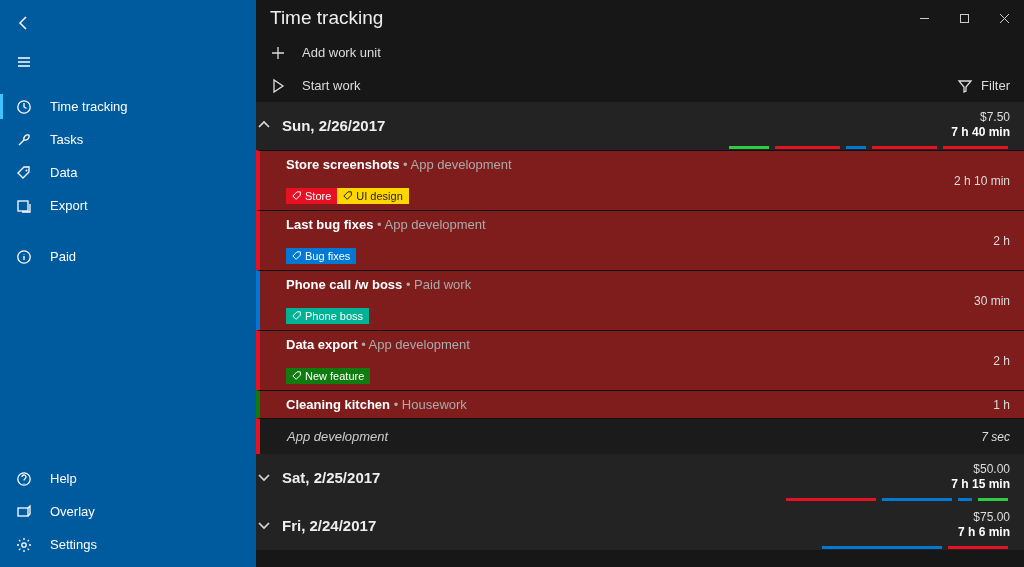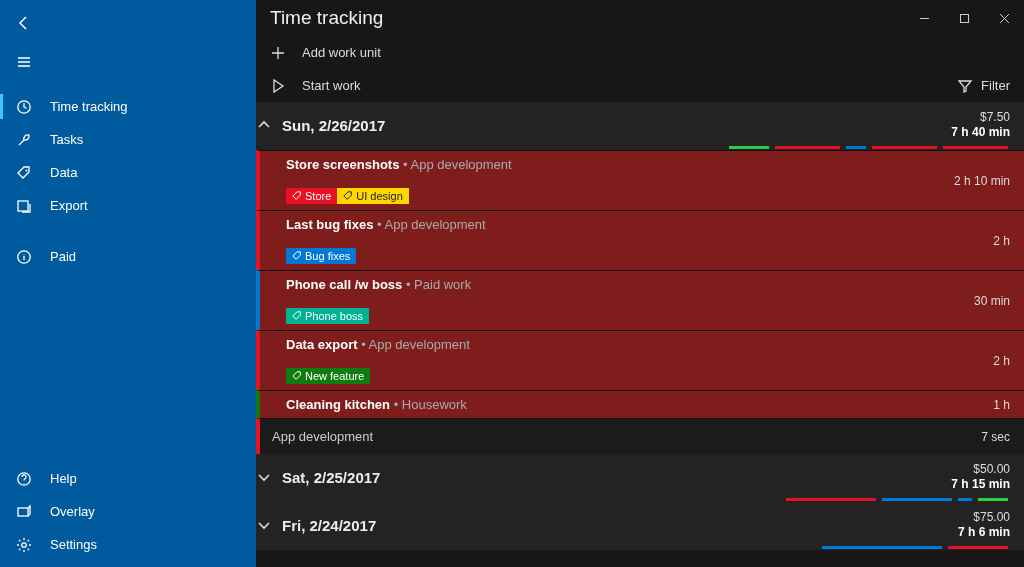--- a/index.html
+++ b/index.html
@@ -47,21 +47,21 @@
     .entry-cat { color: #aaa; }
     .entry-dur { font-size: 12px; color: #ddd; white-space: nowrap; padding-left: 10px; }
     .tags { display: flex; gap: 0; margin-top: 16px; }
     .tag { font-size: 11px; padding: 2px 6px; display: flex; align-items: center; color:#fff; }
     .tag .ti { width: 10px; height: 10px; margin-right: 3px; }
 
     .entry.c-red { border-left-color: #e81123; }
     .entry.c-blue { border-left-color: #0078d4; align-items: center; }
     .entry.c-green { border-left-color: #107c10; }
 
-    .simple-entry { display:flex; align-items:center; padding: 10px 14px 10px 12px; border-left: 4px solid #e81123; border-top:1px solid #111; background:#1b1b1b; }
+    .simple-entry { display:flex; align-items:center; padding: 10px 14px 10px 27px; border-left: 4px solid #e81123; border-top:1px solid #111; background:#1b1b1b;font-style:italic; }
     .simple-entry .entry-name { flex:1; font-size: 13px; font-weight:400; color:#ccc; }
   </style>
 </head>
 <body>
 
 <div class="sidebar">
   <div class="sidebar-top">
     <div class="sidebar-row back-row">
       <span class="ico">
           <svg viewBox="0 0 16 16" stroke-width="1.5">

